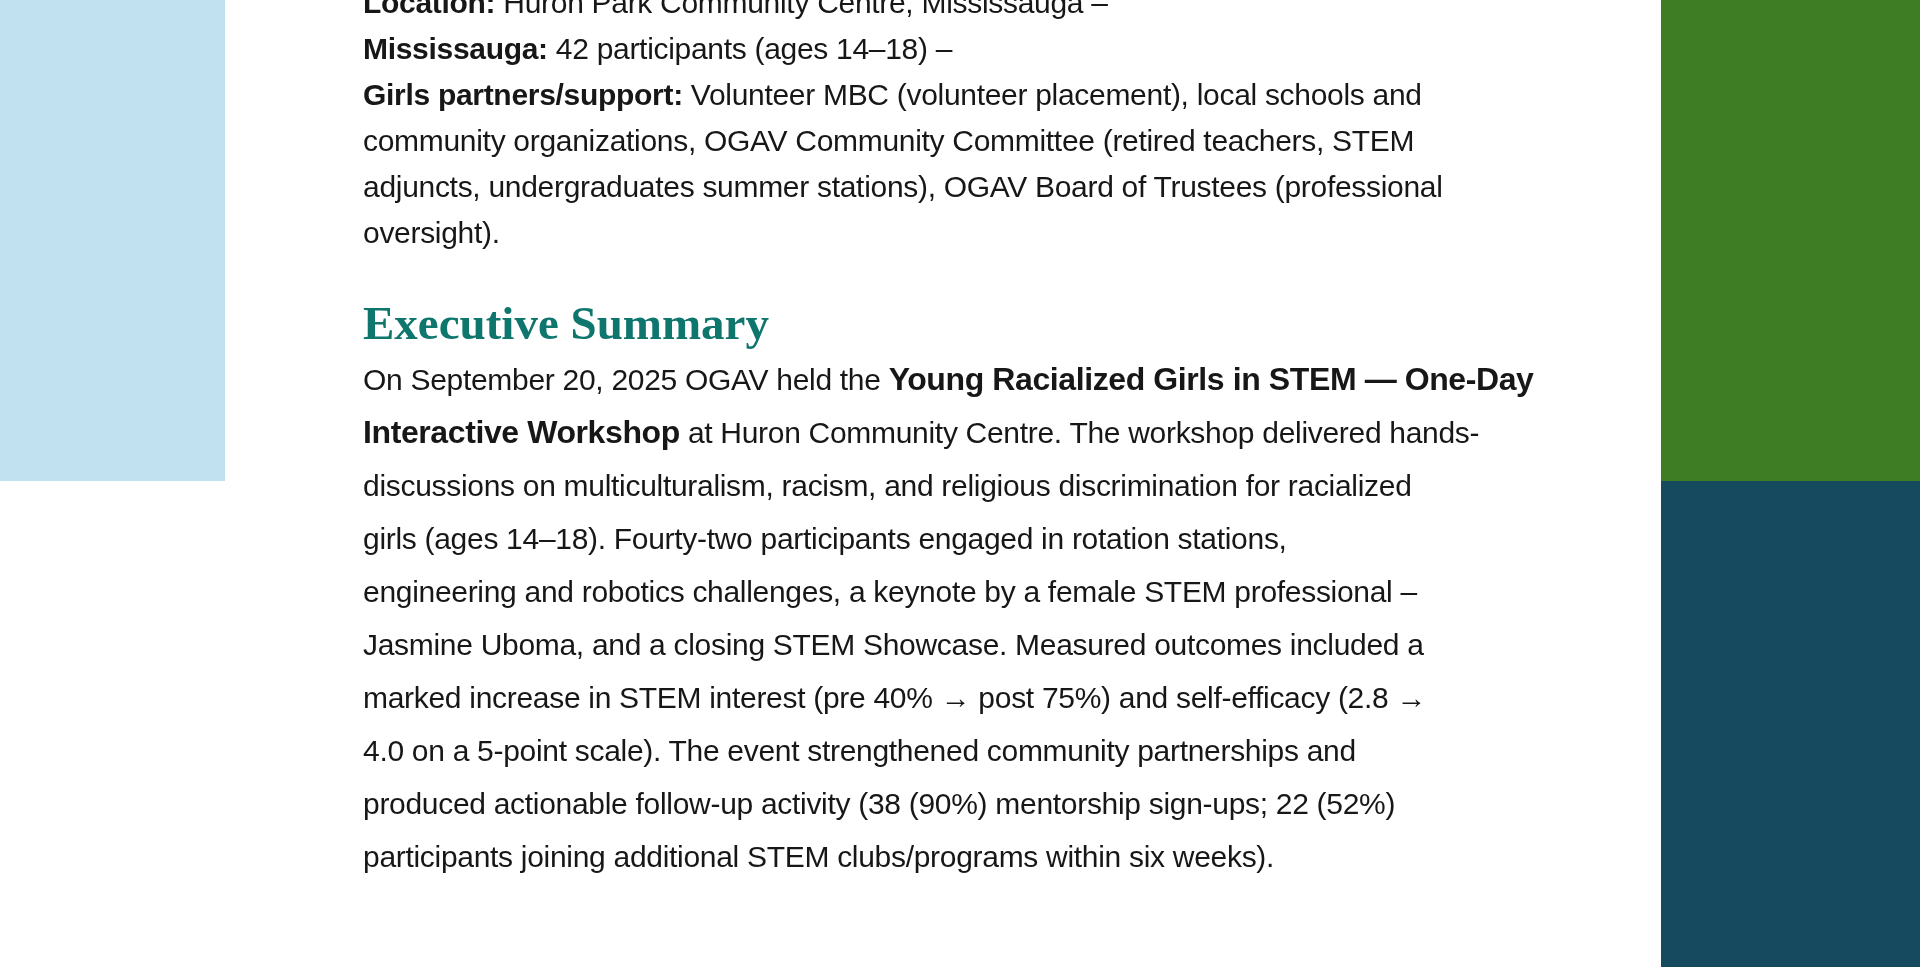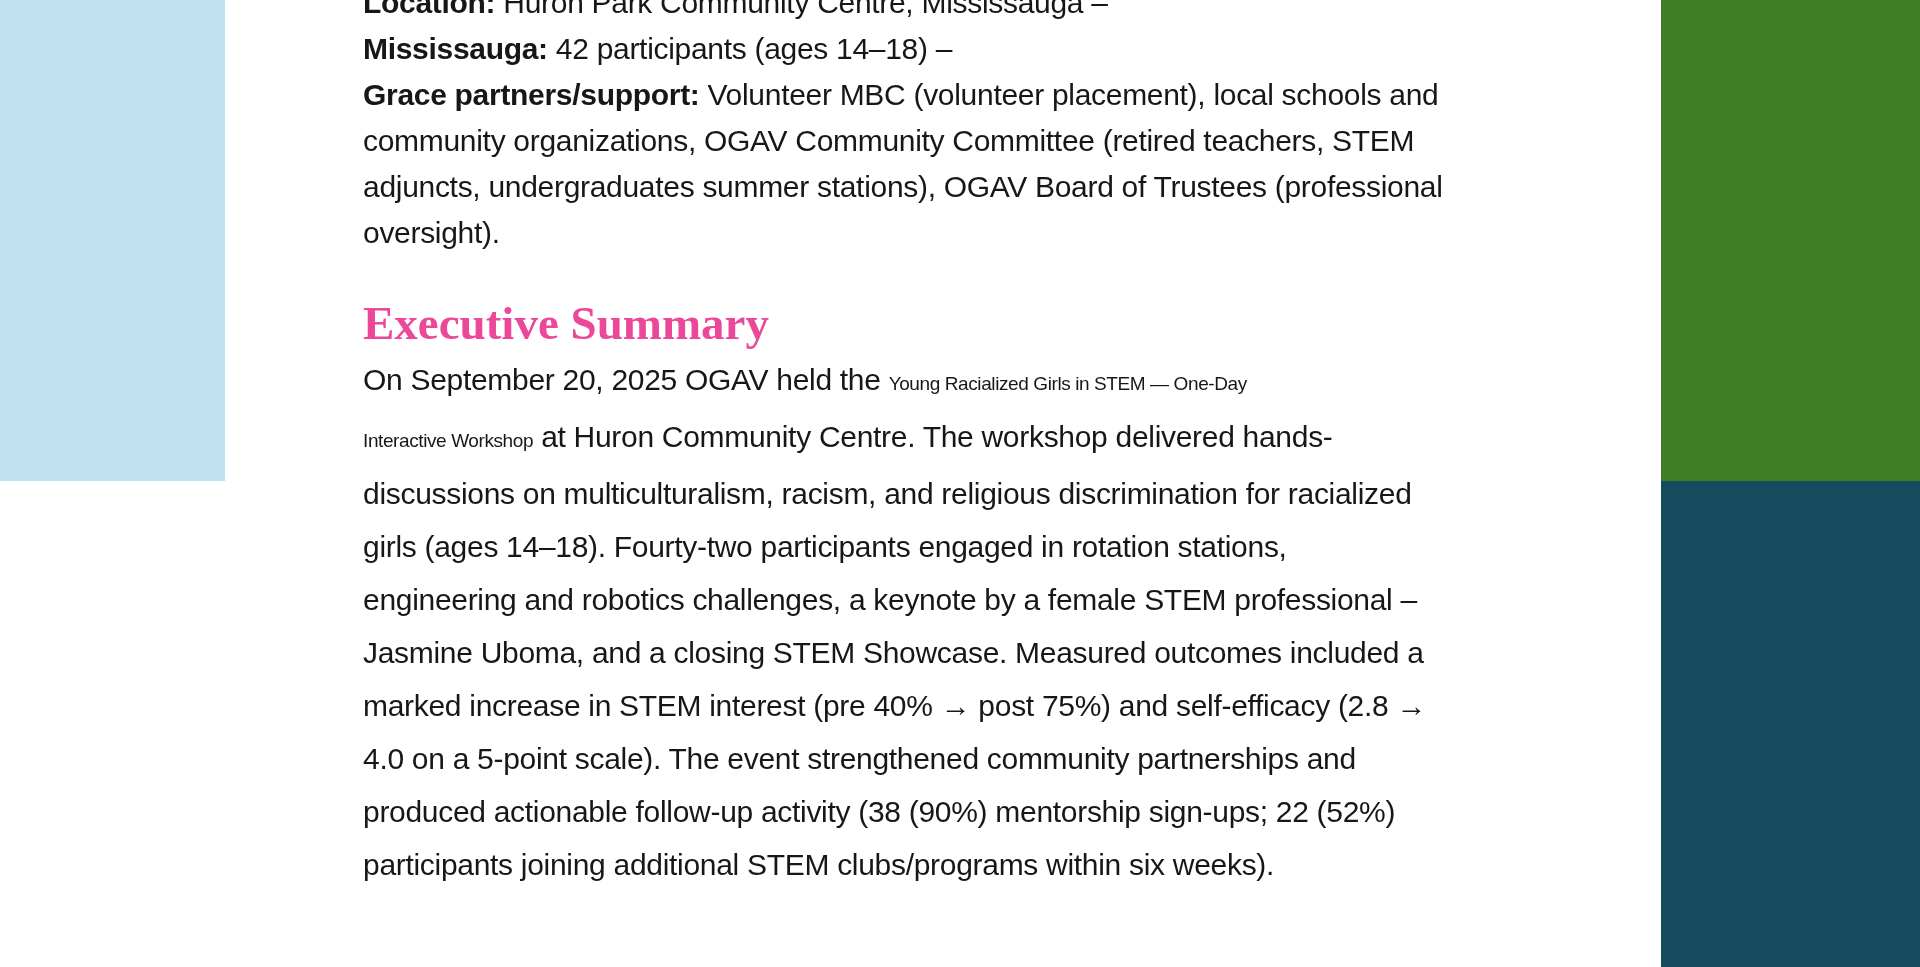--- a/index.html
+++ b/index.html
@@ -24,41 +24,41 @@
   .meta { font-size: 30px; line-height: 46px; letter-spacing: -0.3px; }
   .meta .mline { white-space: pre; }
   .b { font-weight: bold; }
 
   .heading {
     margin: 39px 0 0 0;
     font-family: "Liberation Serif", serif;
     font-weight: bold;
     font-size: 47px;
     line-height: 56px;
-    color: #ec4899;
+    color: #0f766e;
     letter-spacing: 0px;
   }
 
   .para { margin-top: 2px; font-size: 30px; line-height: 53px; letter-spacing: -0.3px; }
   .para .pline { white-space: pre; }
-  .bt { font-weight: normal; font-size: 19px; letter-spacing: -0.4px; }
+  .bt { font-weight: bold; font-size: 32px; letter-spacing: -0.4px; }
 </style>
 </head>
 <body>
 
 <div class="rect rect-left"></div>
 <div class="rect rect-green"></div>
 <div class="rect rect-navy"></div>
 
 <div class="textcol">
 
   <div class="meta">
     <div class="mline"><span class="b">Location:</span><span> Huron Park Community Centre, Mississauga –</span></div>
     <div class="mline"><span class="b">Mississauga:</span><span> 42 participants (ages 14–18) –</span></div>
-    <div class="mline"><span class="b">Grace partners/support:</span><span> Volunteer MBC (volunteer placement), local schools and</span></div>
+    <div class="mline"><span class="b">Girls partners/support:</span><span> Volunteer MBC (volunteer placement), local schools and</span></div>
     <div class="mline"><span>community organizations, OGAV Community Committee (retired teachers, STEM</span></div>
     <div class="mline"><span>adjuncts, undergraduates summer stations), OGAV Board of Trustees (professional</span></div>
     <div class="mline"><span>oversight).</span></div>
   </div>
 
   <h1 class="heading">Executive Summary</h1>
 
   <div class="para">
     <div class="pline"><span>On September 20, 2025 OGAV held the </span><span class="bt">Young Racialized Girls in STEM — One-Day</span></div>
     <div class="pline"><span class="bt">Interactive Workshop</span><span> at Huron Community Centre. The workshop delivered hands-</span></div>

